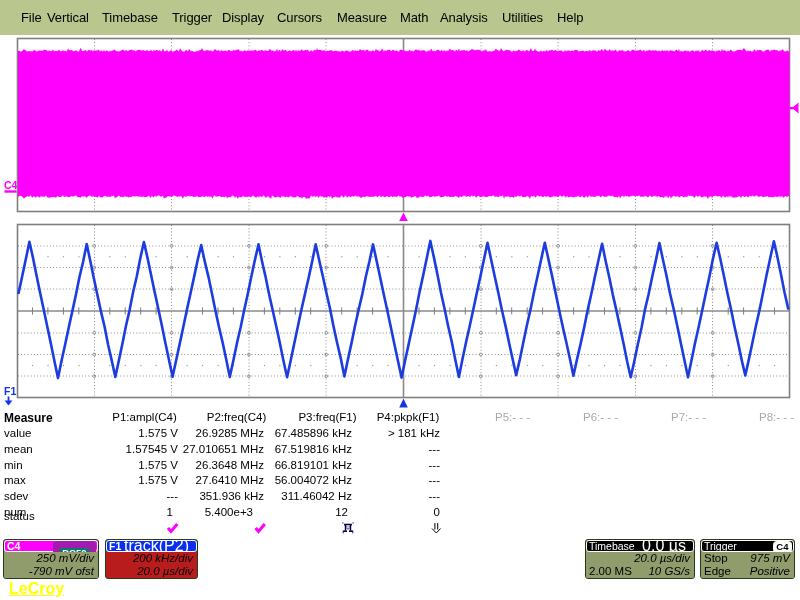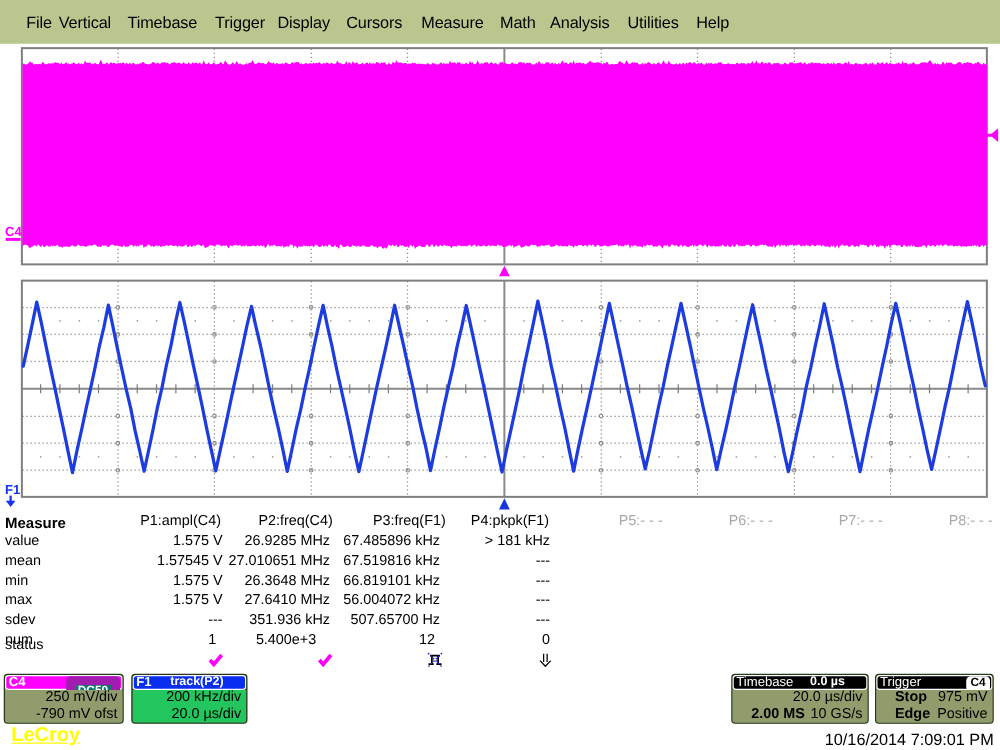--- a/index.html
+++ b/index.html
@@ -11,27 +11,27 @@
 .t { position:absolute; font-size:11.5px; color:#000; white-space:pre; }
 .t.b { font-weight:bold; font-size:12px; }
 .t.c { text-align:center; }
 .t.r { text-align:center; }
 .t.g { color:#a9a9a9; }
 .box { position:absolute; border:1.2px solid #26391a; border-radius:3px;
   overflow:hidden; font-size:11.5px; }
 .bar { position:relative; height:12px; border:1px solid #fff; border-radius:3px; }
 .bl { position:absolute; left:2px; top:0; font-size:10.5px; line-height:10px; }
 .blb { position:absolute; left:2px; top:0; font-size:10.5px; font-weight:bold; line-height:10px; }
-.br { position:absolute; right:17px; top:0; font-size:10px; line-height:10px;font-weight:bold; }
+.br { position:absolute; right:7px; top:0; font-size:16px; line-height:10px; }
 .badge { position:absolute; right:1px; top:0.2px; font-size:9.5px; font-weight:bold;
   line-height:9.5px; border-radius:3.5px; padding:0 2.5px; }
 .body { position:relative; height:100%; }
 .ln { position:relative; height:13px; line-height:13px; }
-.ll { position:absolute; left:15px;font-weight:bold; }
-.rr { position:absolute; right:4px; }
+.ll { position:absolute; left:3px; }
+.rr { position:absolute; right:4px;font-style:italic; }
 #lecroy { position:absolute; left:9px; top:580px; font-size:16px; font-weight:bold;
   color:#ffff00; text-decoration:underline; letter-spacing:0; }
 #date { position:absolute; right:5px; top:584px; font-size:13px; color:#000; }
 </style>
 </head>
 <body>
 <div id="scr">
 <svg width="800" height="600" viewBox="0 0 800 600" style="position:absolute;left:0;top:0">
 <line x1="94.5" y1="39.0" x2="94.5" y2="211.0" stroke="#8d8d8d" stroke-width="1" stroke-dasharray="1 2.2"></line>
 <line x1="171.5" y1="39.0" x2="171.5" y2="211.0" stroke="#8d8d8d" stroke-width="1" stroke-dasharray="1 2.2"></line>
@@ -293,21 +293,21 @@
 <div class="t r" style="right:448px;top:459px">66.819101 kHz</div>
 <div class="t r" style="right:360px;top:459px">---</div>
 <div class="t" style="left:4px;top:474px">max</div>
 <div class="t r" style="right:622px;top:474px">1.575 V</div>
 <div class="t r" style="right:536px;top:474px">27.6410 MHz</div>
 <div class="t r" style="right:448px;top:474px">56.004072 kHz</div>
 <div class="t r" style="right:360px;top:474px">---</div>
 <div class="t" style="left:4px;top:490px">sdev</div>
 <div class="t r" style="right:622px;top:490px">---</div>
 <div class="t r" style="right:536px;top:490px">351.936 kHz</div>
-<div class="t r" style="right:448px;top:490px">507.65700 Hz</div>
+<div class="t r" style="right:448px;top:490px">311.46042 Hz</div>
 <div class="t r" style="right:360px;top:490px">---</div>
 <div class="t" style="left:4px;top:506px">num</div>
 <div class="t r" style="right:627px;top:506px">1</div>
 <div class="t r" style="right:547px;top:506px">5.400e+3</div>
 <div class="t r" style="right:452px;top:506px">12</div>
 <div class="t r" style="right:360px;top:506px">0</div>
 <div class="t" style="left:4px;top:510px">status</div>
 
 <div class="box" style="left:3px;top:539px;width:96px;height:40px;background:#919c6c">
  <div class="bar" style="background:#ff00ff">
@@ -321,21 +321,21 @@
   <div class="ln">
           <span class="rr">-790 mV ofst</span>
         </div>
  </div>
 </div>
 <div class="box" style="left:105px;top:539px;width:93px;height:40px;background:#3f6836">
  <div class="bar" style="background:#0a2ef0">
   <span class="blb" style="color:#fff">F1</span>
   <span class="br" style="color:#fff">track(P2)</span>
  </div>
- <div class="body" style="background:#22c55e">
+ <div class="body" style="background:#b91c1c">
   <div class="ln">
           <span class="rr">200 kHz/div</span>
         </div>
   <div class="ln">
           <span class="rr">20.0 µs/div</span>
         </div>
  </div>
 </div>
 <div class="box" style="left:585px;top:539px;width:110px;height:40px;background:#919c6c">
  <div class="bar" style="background:#000">
@@ -363,14 +363,13 @@
           <span class="rr">975 mV</span>
         </div>
   <div class="ln">
           <span class="ll">Edge</span>
           <span class="rr">Positive</span>
         </div>
  </div>
 </div>
 
 <div id="lecroy">LeCroy</div>
-<div id="date">10/16/2014 7:09:01 PM</div>
 </div>
 
 </body></html>

